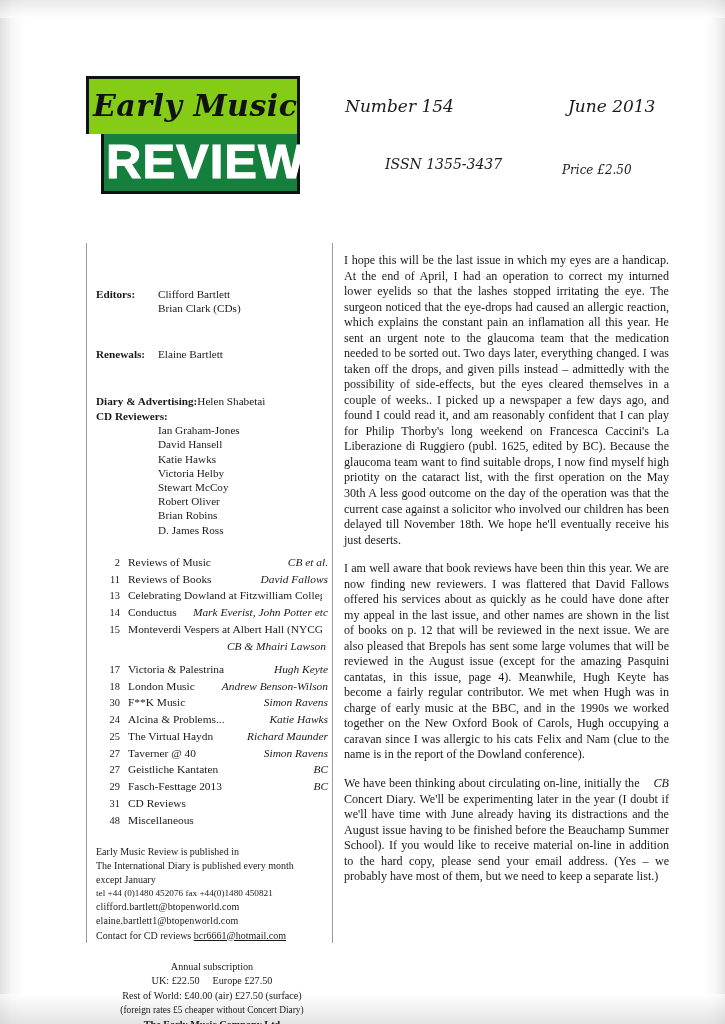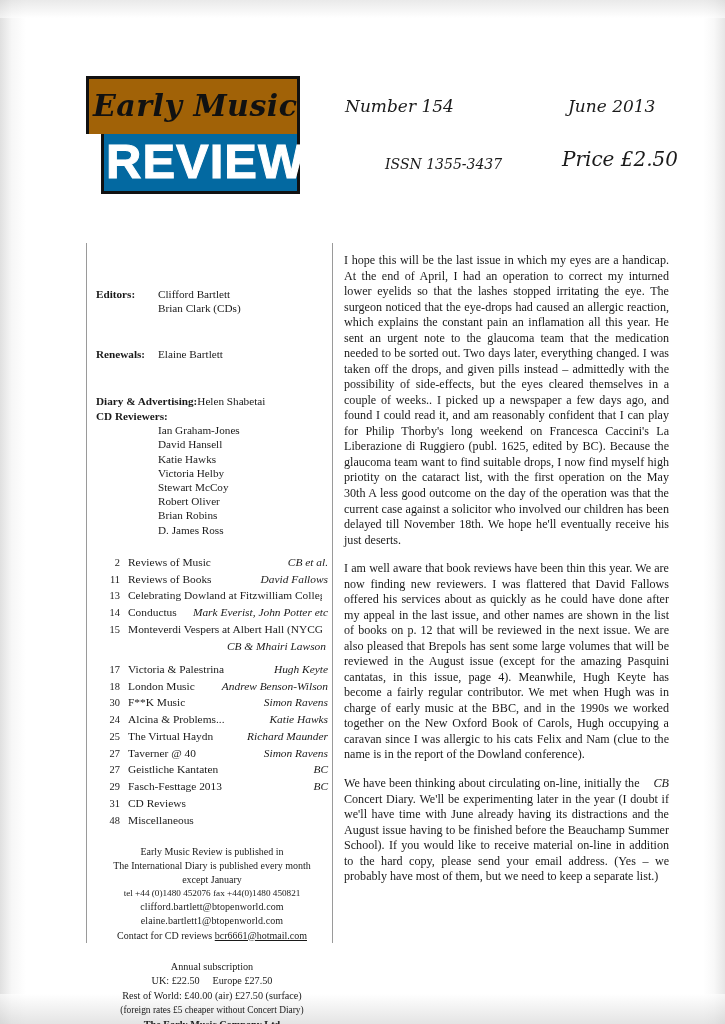--- a/index.html
+++ b/index.html
@@ -42,35 +42,35 @@
   
   .masthead {
     position: absolute;
     left: 86px;
     top: 76px;
     width: 214px;
   }
   .logo-top {
     border: 3px solid #111;
     border-bottom: none;
-    background: #a16207;
+    background: #84cc16;
     text-align: center;
     padding: 9px 4px 11px 4px;
   }
   .logo-top .early-music {
     font-family: "DejaVu Serif", serif;
     font-style: italic;
     font-size: 30px;
     font-weight: 700;
     letter-spacing: .5px;
     color: #111;
     white-space: nowrap;
   }
   .logo-bottom {
-    background: #0369a1;
+    background: #15803d;
     border: 3px solid #111;
     border-top: none;
     text-align: center;
     padding: 3px 2px 6px 2px;
     margin-left: 15px;
   }
   .logo-bottom .review {
     font-family: "Liberation Sans", sans-serif;
     font-weight: 700;
     font-size: 49px;
@@ -100,24 +100,24 @@
   .issn {
     position: absolute;
     left: 385px; top: 156px;
     font-family: "DejaVu Serif", serif;
     font-style: italic;
     font-size: 14px;
     color: #1a1a1a;
   }
   .price {
     position: absolute;
-    left: 562px; top: 147px;
+    left: 562px; top: 163px;
     font-family: "DejaVu Serif", serif;
     font-style: italic;
-    font-size: 20px;
+    font-size: 12px;
     color: #1a1a1a;
   }
 
   
   .col-rule-v {
     position: absolute;
     top: 243px;
     width: 1px;
     height: 700px;
     background: #9a9a9a;
@@ -181,21 +181,21 @@
   .toc-by-own {
     text-align: right;
     font-style: italic;
     padding-right: 2px;
   }
   .toc-gap { height: 7px; }
 
   
   .pub-info {
     margin-top: 16px;
-    text-align: center;
+    text-align: left;
     font-size: 10px;
     line-height: 1.42;
   }
   .pub-info .small { font-size: 9.2px; }
   .pub-info .mail { letter-spacing: .1px; }
   .pub-info .underline { text-decoration: underline; margin-top: 20px; }
 
   .subs {
     margin-top: 17px;
     text-align: center;

